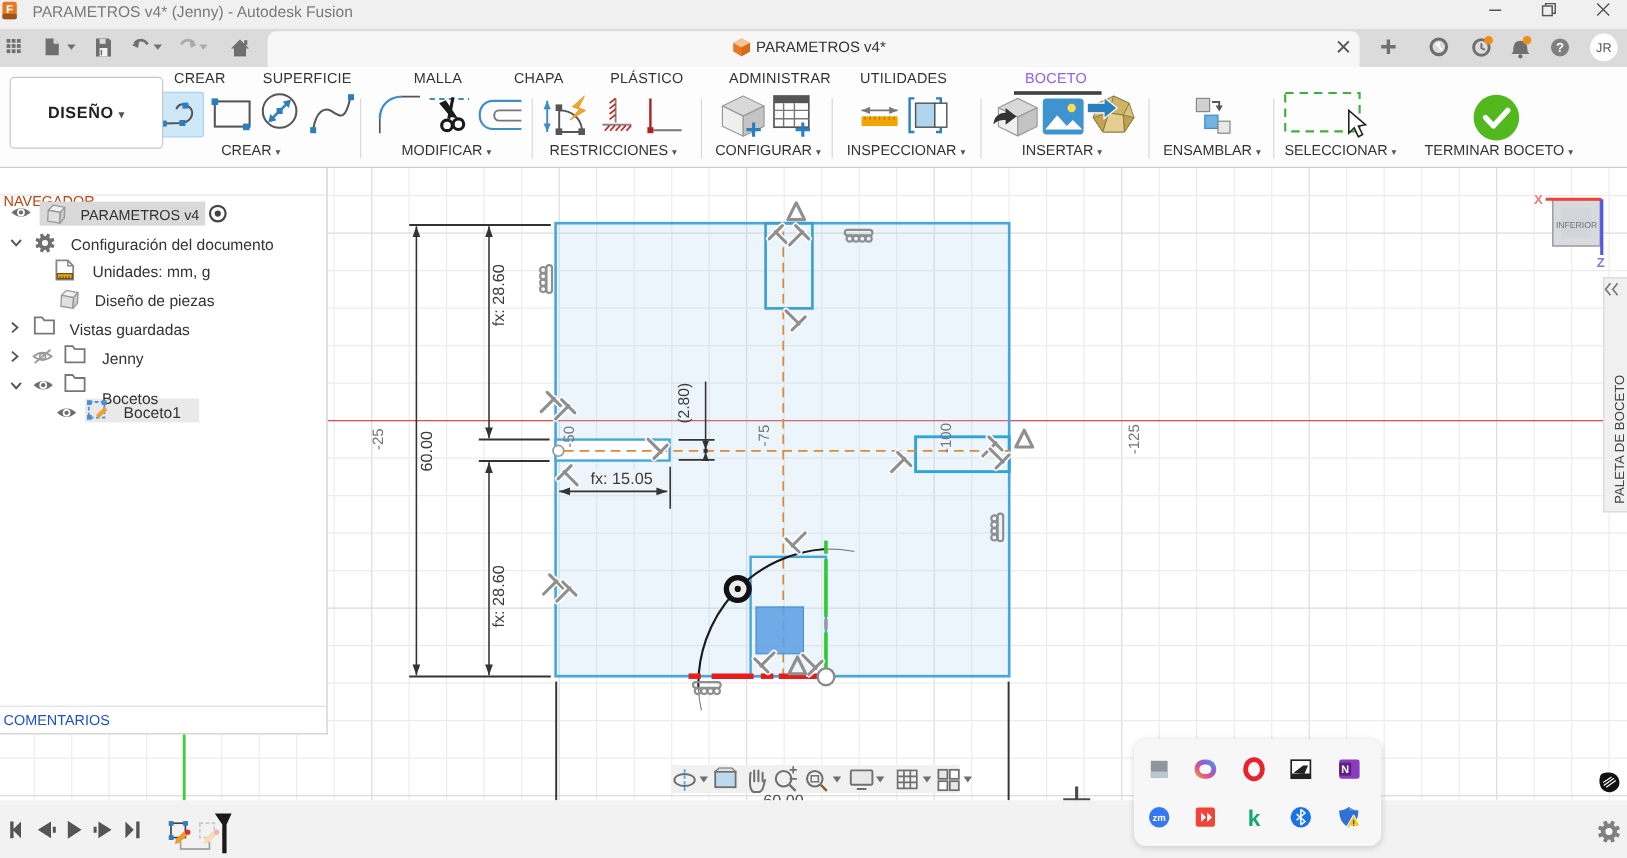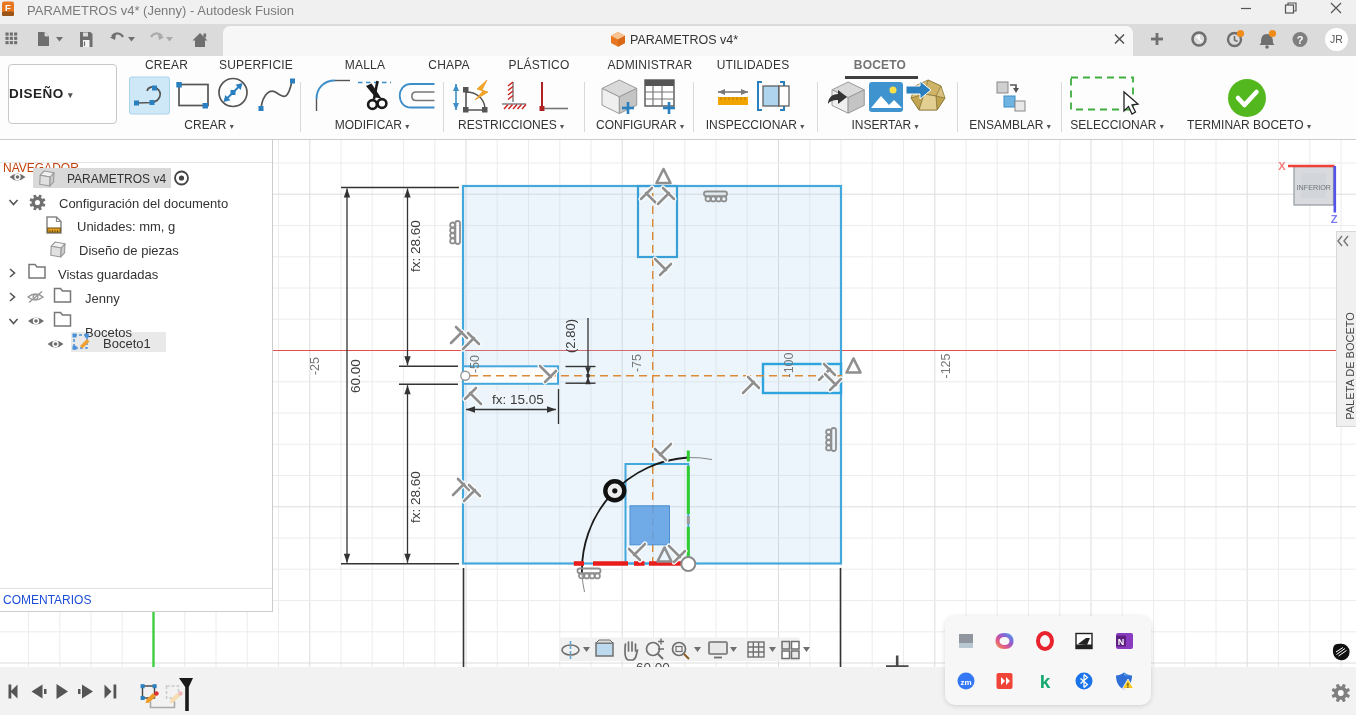--- a/index.html
+++ b/index.html
@@ -5,21 +5,21 @@
 *{margin:0;padding:0;box-sizing:border-box}
 html,body{width:1356px;height:715px;overflow:hidden;font-family:"Liberation Sans",sans-serif;background:#fff}
 .abs{position:absolute}
 #titlebar{position:absolute;left:0;top:0;width:1356px;height:24px;background:#f0f0f0}
 #tabrow{position:absolute;left:0;top:24px;width:1356px;height:32px;background:#dbdbdb}
 #doctab{position:absolute;left:223px;top:26px;width:910px;height:30px;background:#f7f7f7;border-radius:7px 7px 0 0}
 #ribbon{position:absolute;left:0;top:56px;width:1356px;height:84px;background:#fdfdfd;border-bottom:1px solid #ccc}
 .rtab{position:absolute;top:58px;font-size:12px;color:#333;letter-spacing:0.2px}
 .glabel{position:absolute;top:118px;font-size:12px;color:#333;text-align:center;white-space:nowrap}
 .gsep{position:absolute;top:82px;height:50px;width:1px;background:#d9d9d9}
-#designbox{position:absolute;left:8px;top:64px;width:109px;height:60px;background:#fff;border:1px solid #c8c8c8;border-radius:4px;text-align:left;line-height:58px;font-size:13.5px;font-weight:bold;color:#222;letter-spacing:0.5px}
+#designbox{position:absolute;left:8px;top:64px;width:128px;height:60px;background:#fff;border:1px solid #c8c8c8;border-radius:4px;text-align:center;line-height:58px;font-size:13.5px;font-weight:bold;color:#222;letter-spacing:0.5px}
 #leftpanel{position:absolute;left:0;top:140px;width:273px;height:472px;background:#fff;border-right:1px solid #ccc;border-bottom:1px solid #ccc}
 .treetxt{position:absolute;font-size:13px;color:#333;white-space:nowrap}
 #timelinebg{position:absolute;left:0;top:667px;width:1356px;height:48px;background:#f2f2f2}
 #tray{position:absolute;left:945px;top:616px;width:206px;height:89px;background:#f7f7f7;border-radius:10px;box-shadow:0 1px 5px rgba(0,0,0,0.15)}
 #palette{position:absolute;left:1336px;top:231px;width:20px;height:196px;background:#f0f0f0;border:1px solid #d8d8d8;border-right:none}
 #palettetxt{position:absolute;left:1285px;top:360px;width:130px;font-size:11px;color:#444;transform:rotate(-90deg);white-space:nowrap;text-align:center}
 </style>
 </head>
 <body>
 <svg class="abs" style="left:0;top:140px" width="1356" height="527" viewBox="0 140 1356 527">
@@ -300,21 +300,21 @@
 <path d="M892,8.5 L901,17.5 M901,8.5 L892,17.5" stroke="#555" stroke-width="1.6"></path>
 </svg>
 <div id="ribbon"></div>
 <div class="rtab" style="left:166.5px;transform:translateX(-50%)">CREAR</div>
 <div class="rtab" style="left:256px;transform:translateX(-50%)">SUPERFICIE</div>
 <div class="rtab" style="left:365px;transform:translateX(-50%)">MALLA</div>
 <div class="rtab" style="left:449px;transform:translateX(-50%)">CHAPA</div>
 <div class="rtab" style="left:539px;transform:translateX(-50%)">PLÁSTICO</div>
 <div class="rtab" style="left:650px;transform:translateX(-50%)">ADMINISTRAR</div>
 <div class="rtab" style="left:753px;transform:translateX(-50%)">UTILIDADES</div>
-<div class="rtab" style="left:880px;transform:translateX(-50%);font-weight:bold;color:#737373">BOCETO</div>
+<div class="rtab" style="left:880px;transform:translateX(-50%);font-weight:normal;color:#8b5cf6">BOCETO</div>
 <div class="abs" style="left:845px;top:76px;width:73px;height:2.6px;background:#404040"></div>
 <div class="glabel" style="left:209px;transform:translateX(-50%)">CREAR <span style="font-size:8px;color:#555">▾</span></div>
 <div class="glabel" style="left:372px;transform:translateX(-50%)">MODIFICAR <span style="font-size:8px;color:#555">▾</span></div>
 <div class="glabel" style="left:511px;transform:translateX(-50%)">RESTRICCIONES <span style="font-size:8px;color:#555">▾</span></div>
 <div class="glabel" style="left:640px;transform:translateX(-50%)">CONFIGURAR <span style="font-size:8px;color:#555">▾</span></div>
 <div class="glabel" style="left:755px;transform:translateX(-50%)">INSPECCIONAR <span style="font-size:8px;color:#555">▾</span></div>
 <div class="glabel" style="left:885px;transform:translateX(-50%)">INSERTAR <span style="font-size:8px;color:#555">▾</span></div>
 <div class="glabel" style="left:1010px;transform:translateX(-50%)">ENSAMBLAR <span style="font-size:8px;color:#555">▾</span></div>
 <div class="glabel" style="left:1117px;transform:translateX(-50%)">SELECCIONAR <span style="font-size:8px;color:#555">▾</span></div>
 <div class="glabel" style="left:1249px;transform:translateX(-50%)">TERMINAR BOCETO <span style="font-size:8px;color:#555">▾</span></div>

